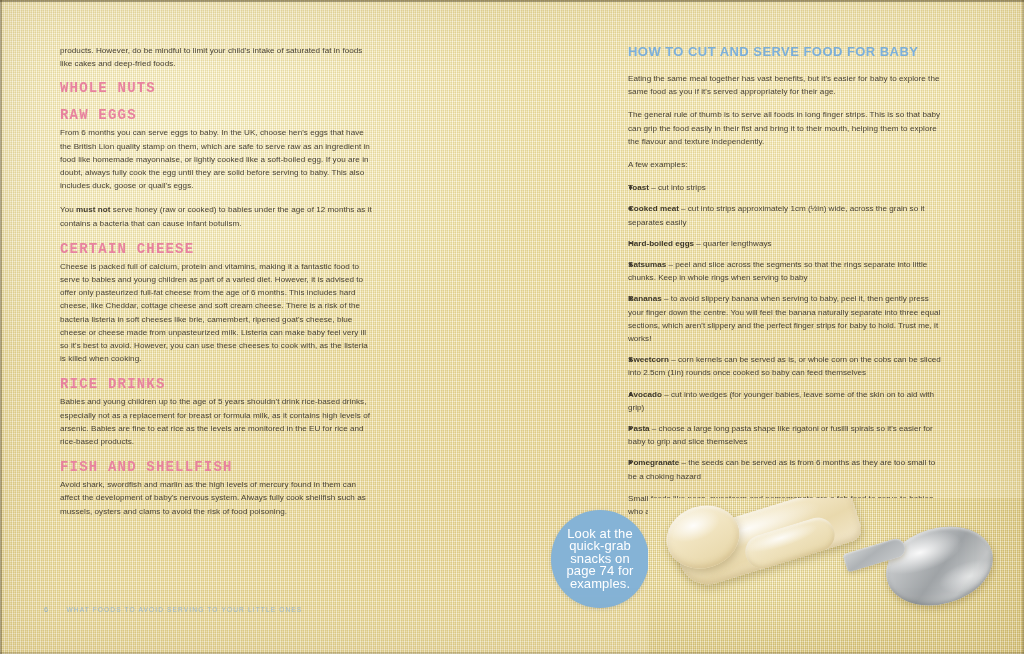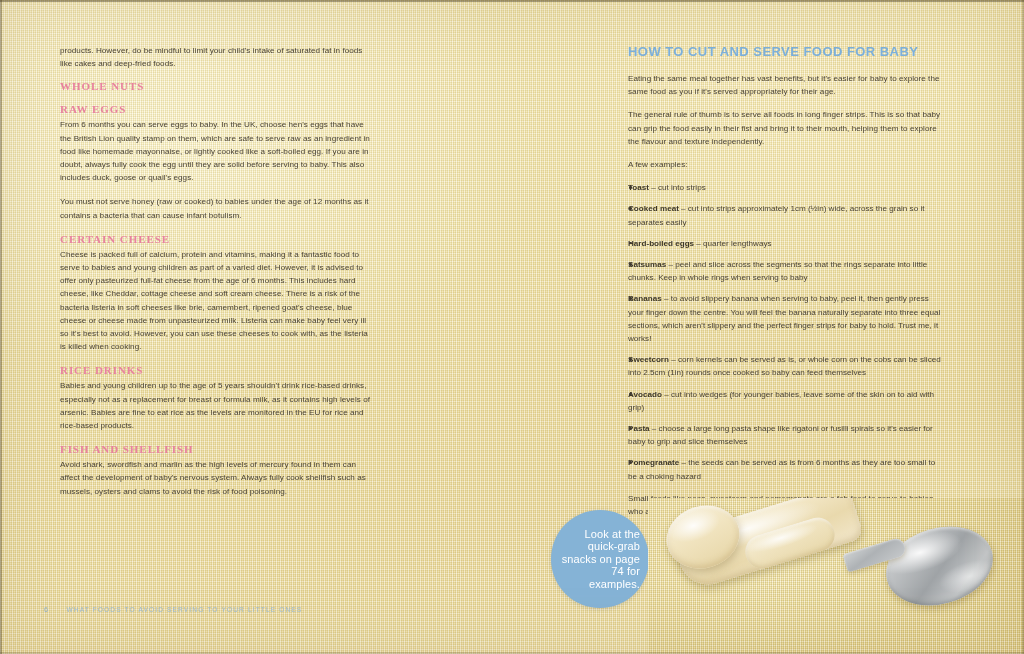--- a/index.html
+++ b/index.html
@@ -52,26 +52,26 @@
   .col{position:absolute;}
   #col-left{left:60px;top:44px;width:312px;}
   #col-right{left:116px;top:44px;width:318px;}
 
   
   .body-text{
     font-size:8.1px;line-height:13.2px;color:#4a4336;
     letter-spacing:.005em;margin:0 0 10px 0;
     font-family:"Liberation Sans", sans-serif;
   }
-  .body-text b,.body-text strong{font-weight:normal;color:#403a2d;}
+  .body-text b,.body-text strong{font-weight:bold;color:#403a2d;}
 
   .sec-head{
-    font-size:11px;font-weight:bold;letter-spacing:.085em;
+    font-size:14px;font-weight:bold;letter-spacing:.085em;
     color:#e8829f;margin:0 0 3px 0;text-transform:uppercase;
-    font-family:Liberation Serif, serif;
+    font-family:Liberation Mono, monospace;
   }
   .section{margin-bottom:11px;}
   .section .body-text{margin-bottom:0;}
 
   .page-head{
     font-size:13px;font-weight:bold;letter-spacing:.035em;
     color:#7cb0dc;margin:0 0 13px 0;text-transform:uppercase;
     font-family:"Liberation Sans", sans-serif;
   }
 
@@ -103,21 +103,21 @@
   }
 
   
   #callout{
     position:absolute;left:551px;top:510px;width:98px;height:98px;
     border-radius:50%;background:#85b3d6;
     display:flex;align-items:center;justify-content:center;
     box-shadow:0 1px 4px rgba(90,110,130,.22);
   }
   #callout .txt{
-    text-align:right;color:#ffffff;font-size:11px;line-height:12.6px;
+    text-align:center;color:#ffffff;font-size:13px;line-height:12.6px;
     padding:0 9px;letter-spacing:.008em;
   }
 
   
   #spoon-photo{
     position:absolute;left:648px;top:498px;width:376px;height:156px;
     overflow:hidden;
   }
   #spoon-photo .cloth{
     position:absolute;inset:0;

